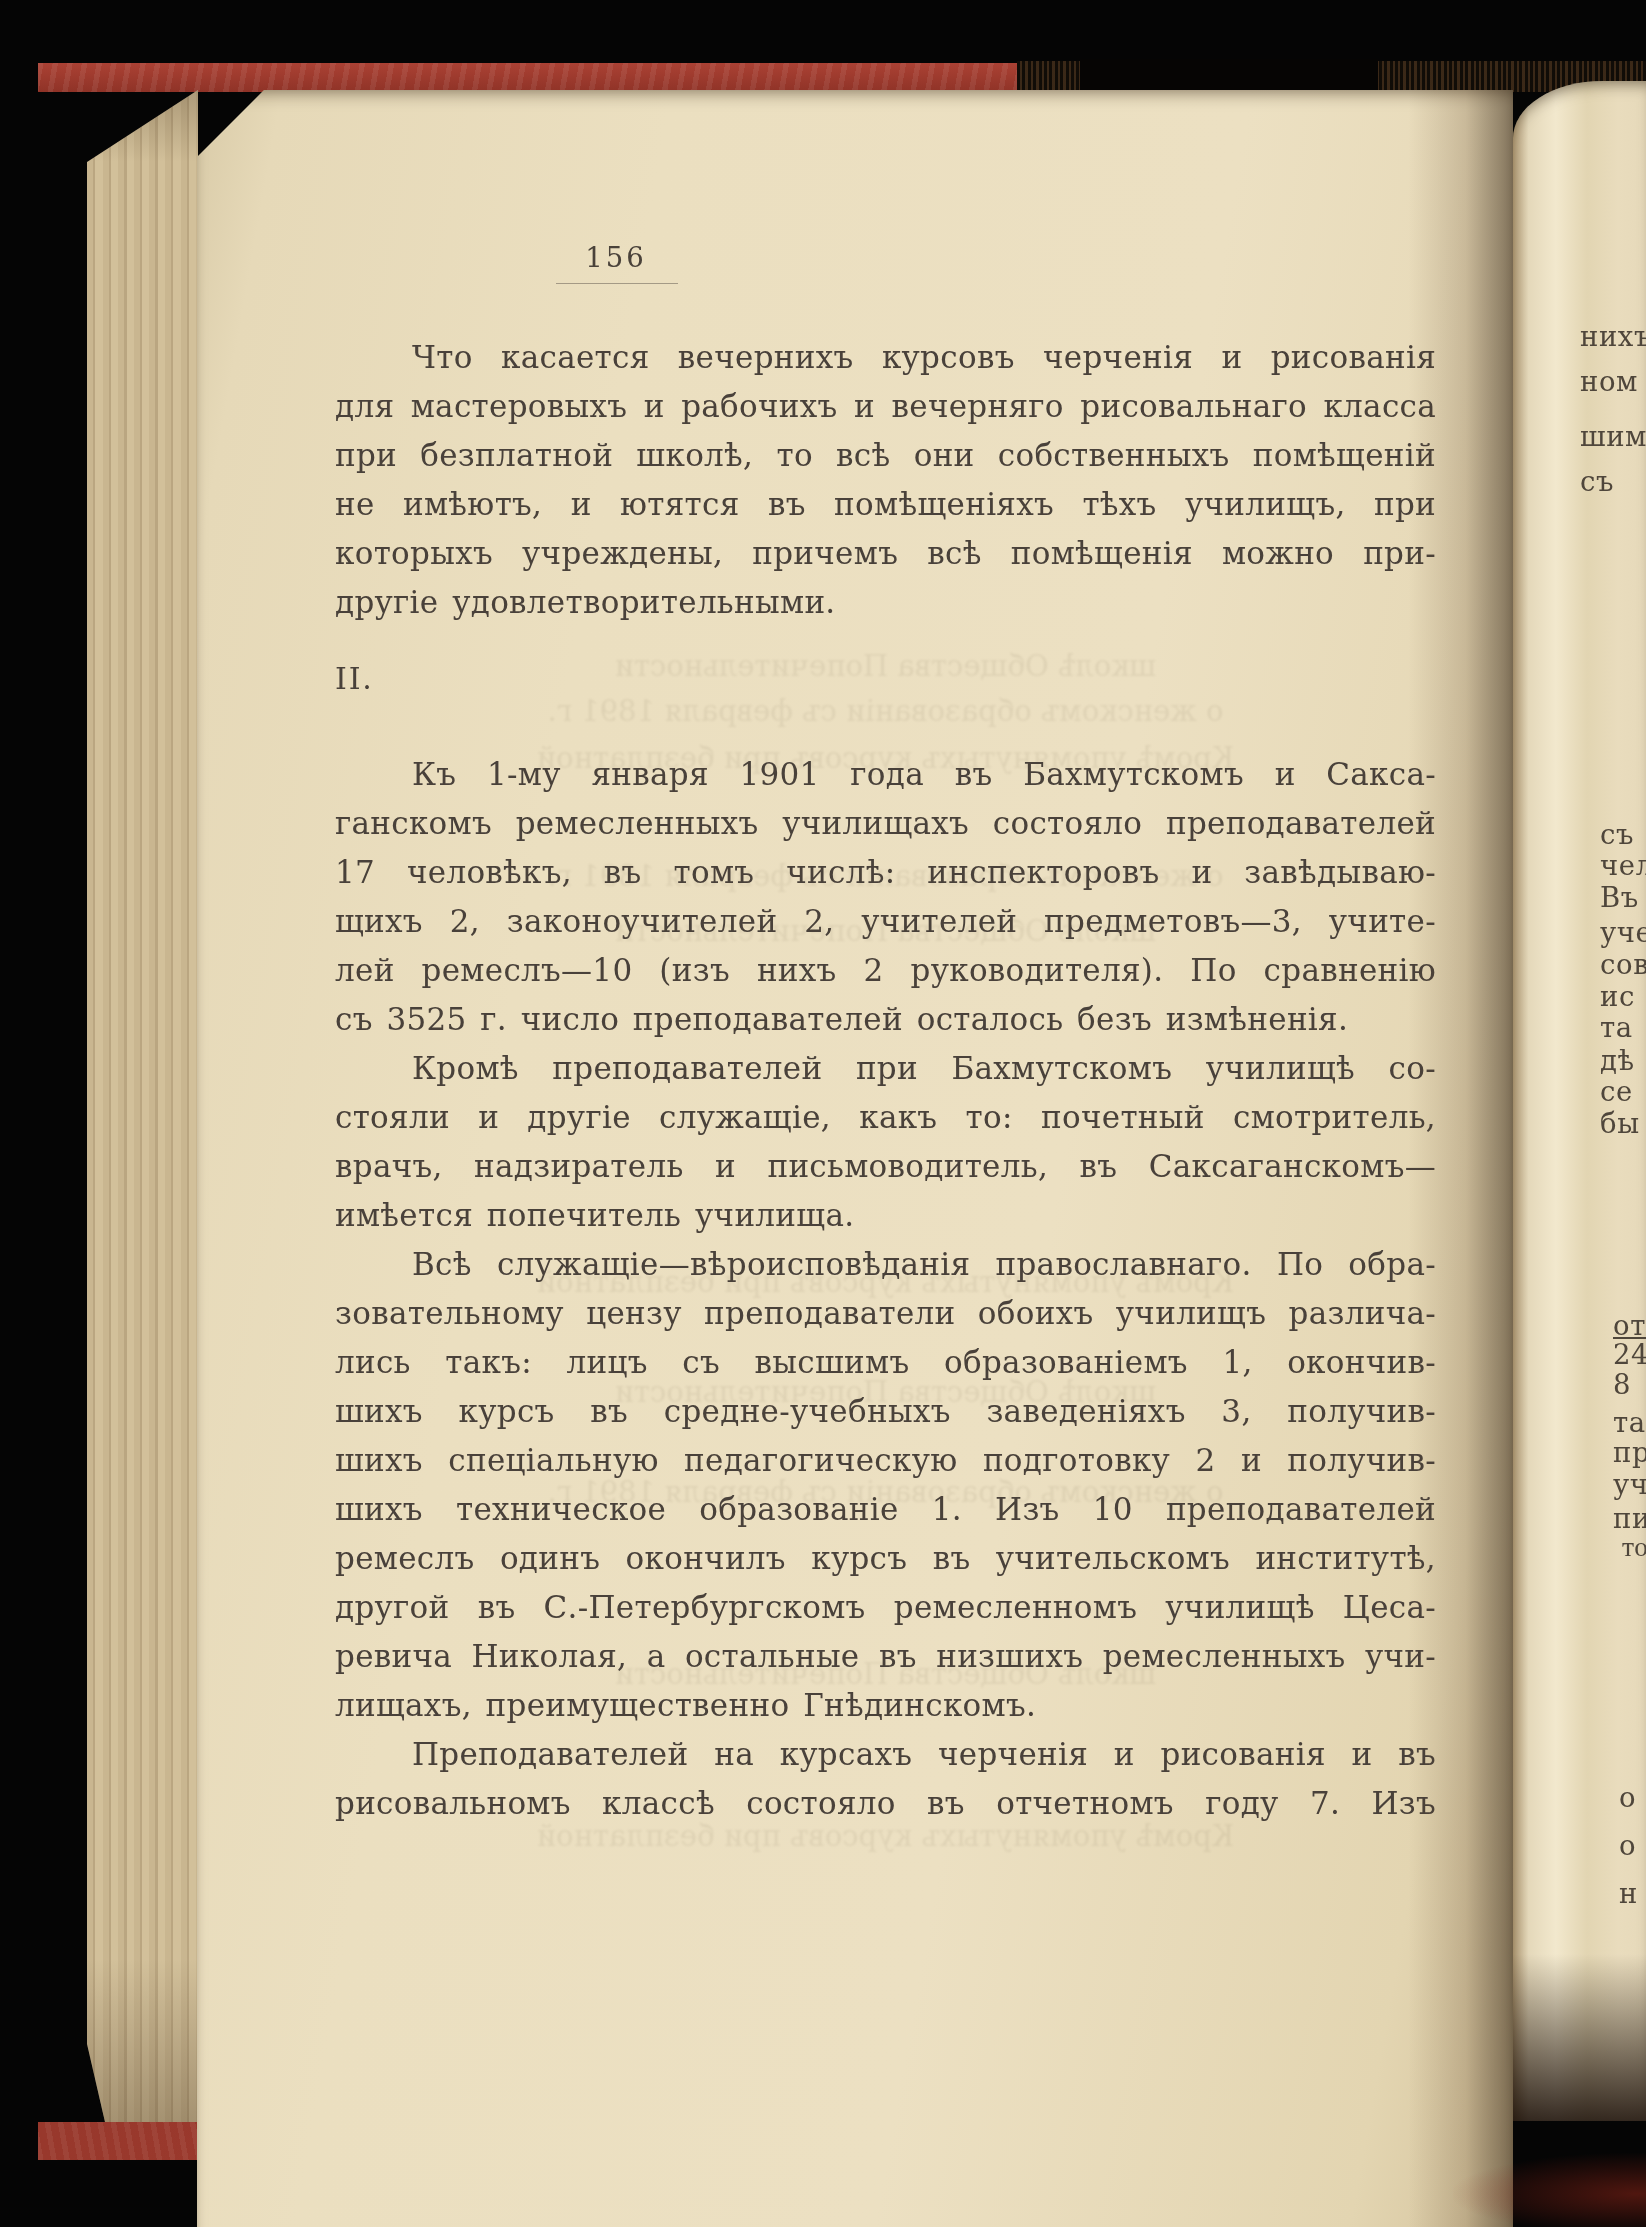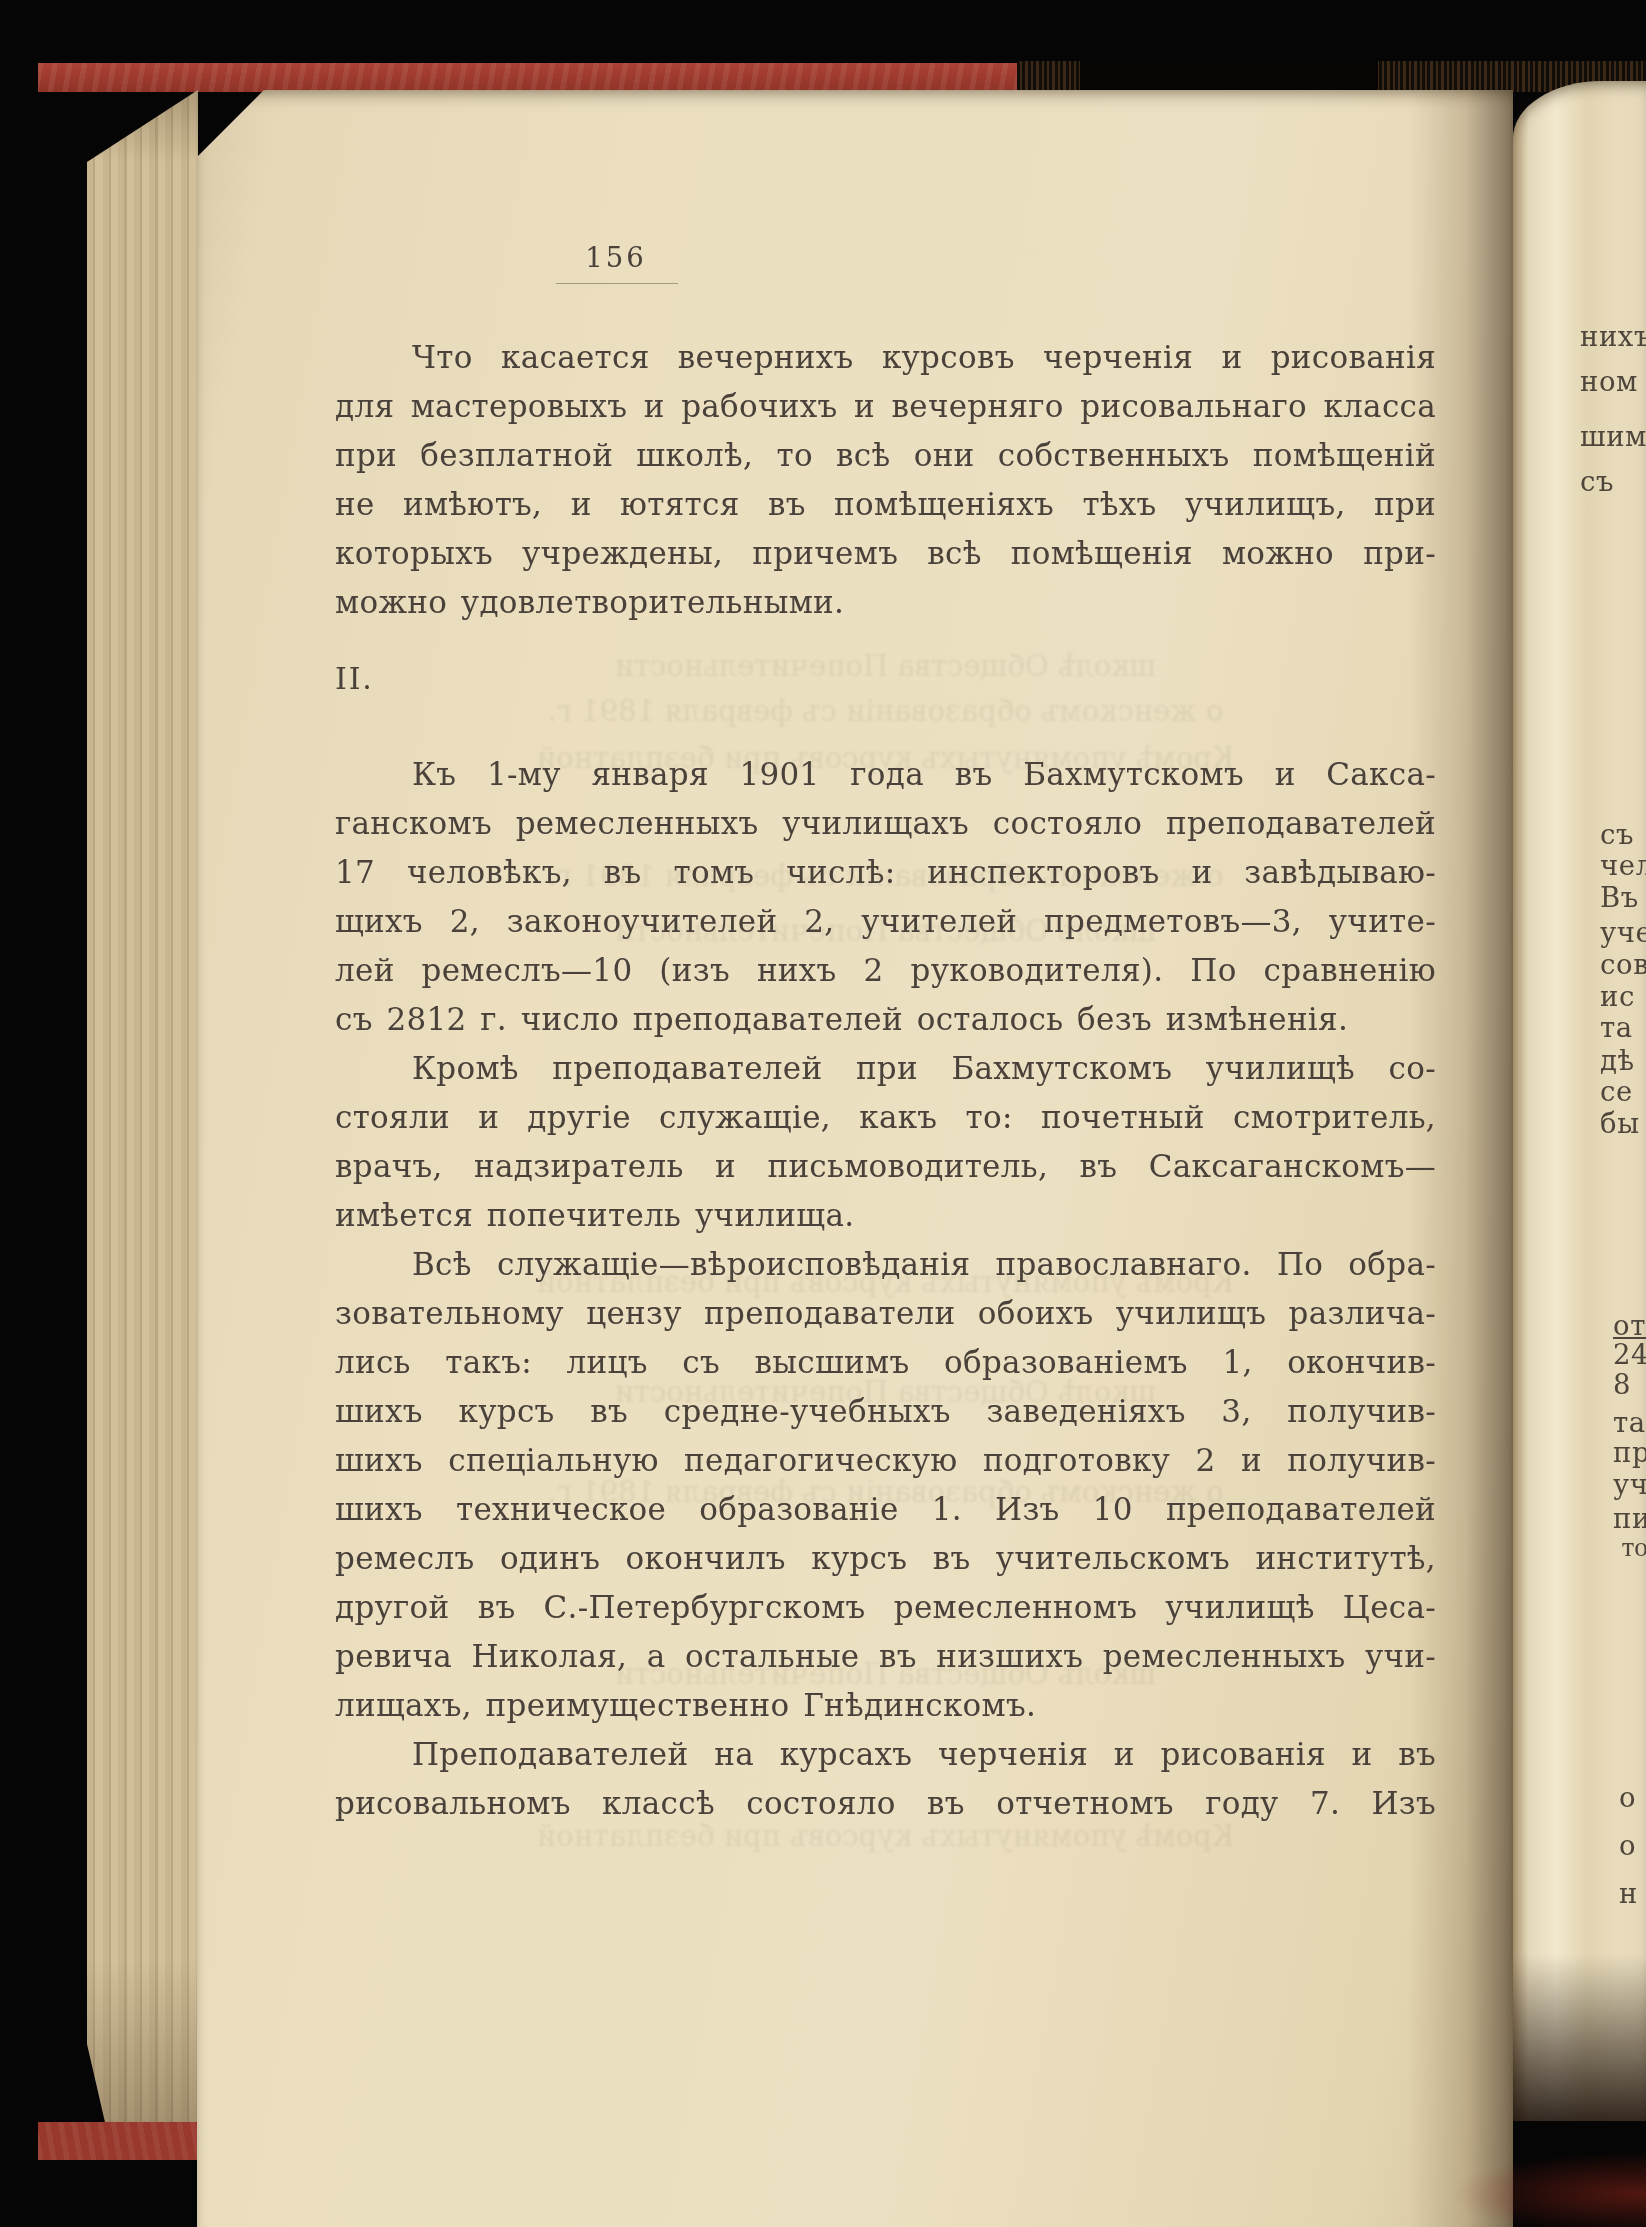--- a/index.html
+++ b/index.html
@@ -153,38 +153,38 @@
           <div class="line" style="text-align-last: justify; padding-left: 77px;">Что касается вечернихъ курсовъ черченія и рисованія</div>
 
           <div class="line" style="text-align-last: justify; padding-left: 0px;">для мастеровыхъ и рабочихъ и вечерняго рисовальнаго класса</div>
 
           <div class="line" style="text-align-last: justify; padding-left: 0px;">при безплатной школѣ, то всѣ они собственныхъ помѣщеній</div>
 
           <div class="line" style="text-align-last: justify; padding-left: 0px;">не имѣютъ, и ютятся въ помѣщеніяхъ тѣхъ училищъ, при</div>
 
           <div class="line" style="text-align-last: justify; padding-left: 0px;">которыхъ учреждены, причемъ всѣ помѣщенія можно при-</div>
 
-          <div class="line" style="text-align-last: left; padding-left: 0px;">можно удовлетворительными.</div>
+          <div class="line" style="text-align-last: left; padding-left: 0px;">другіе удовлетворительными.</div>
         </div>
 
       <div class="h-num">II.</div>
 
       <div class="para p2">
 
           <div class="line" style="text-align-last: justify; padding-left: 77px;">Къ 1-му января 1901 года въ Бахмутскомъ и Сакса-</div>
 
           <div class="line" style="text-align-last: justify; padding-left: 0px;">ганскомъ ремесленныхъ училищахъ состояло преподавателей</div>
 
           <div class="line" style="text-align-last: justify; padding-left: 0px;">17 человѣкъ, въ томъ числѣ: инспекторовъ и завѣдываю-</div>
 
           <div class="line" style="text-align-last: justify; padding-left: 0px;">щихъ 2, законоучителей 2, учителей предметовъ—3, учите-</div>
 
           <div class="line" style="text-align-last: justify; padding-left: 0px;">лей ремеслъ—10 (изъ нихъ 2 руководителя). По сравненію</div>
 
-          <div class="line" style="text-align-last: left; padding-left: 0px;">съ 2812 г. число преподавателей осталось безъ измѣненія.</div>
+          <div class="line" style="text-align-last: left; padding-left: 0px;">съ 3525 г. число преподавателей осталось безъ измѣненія.</div>
         </div>
 
       <div class="para p3">
 
           <div class="line" style="text-align-last: justify; padding-left: 77px;">Кромѣ преподавателей при Бахмутскомъ училищѣ со-</div>
 
           <div class="line" style="text-align-last: justify; padding-left: 0px;">стояли и другіе служащіе, какъ то: почетный смотритель,</div>
 
           <div class="line" style="text-align-last: justify; padding-left: 0px;">врачъ, надзиратель и письмоводитель, въ Саксаганскомъ—</div>
 

